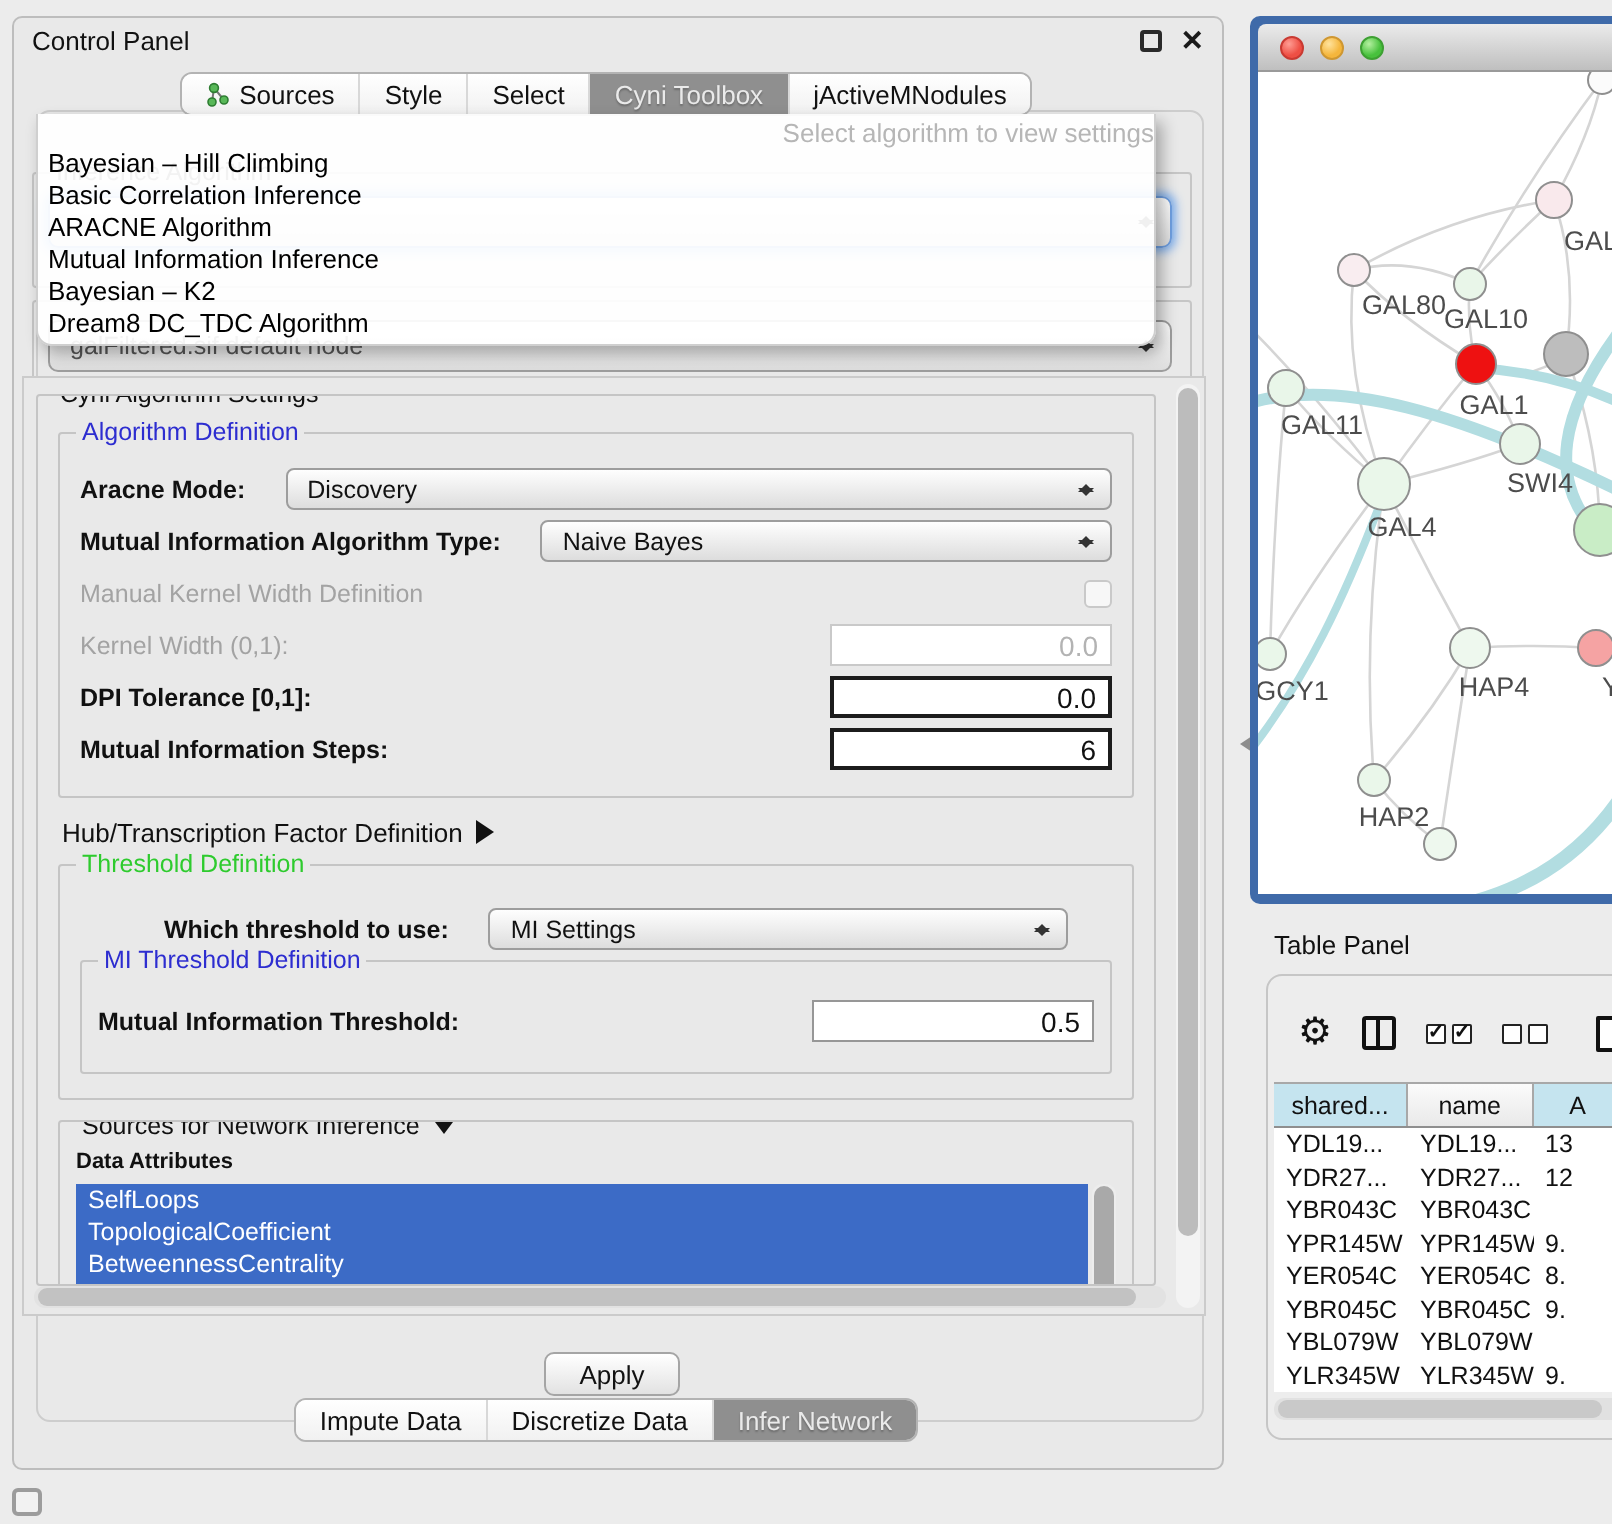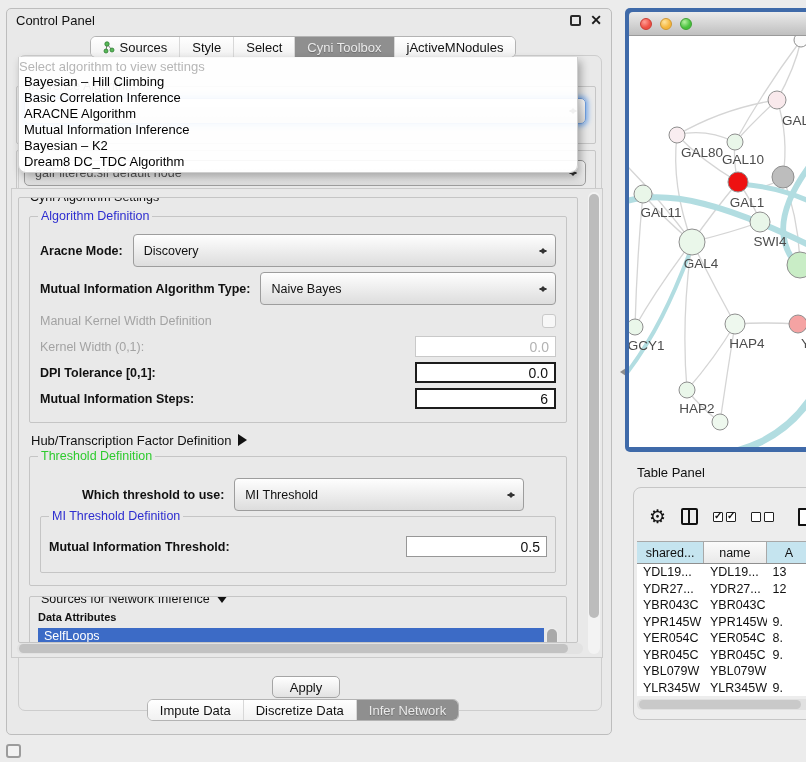--- a/index.html
+++ b/index.html
@@ -37,38 +37,38 @@
     padding:0 22px 0 10px;font-size:12.5px;position:relative;}
   .combo .spin{position:absolute;right:8px;top:50%;width:8px;height:12px;transform:translateY(-50%);}
   .combo .spin::before{content:"";position:absolute;left:0;top:-1px;border:4px solid transparent;border-bottom:4px solid #333;}
   .combo .spin::after{content:"";position:absolute;left:0;bottom:-1px;border:4px solid transparent;border-top:4px solid #333;}
   .bg-combo1{position:absolute;left:24px;top:98px;width:562px;z-index:1;box-shadow:0 0 5px 2px #7fb0ef;border-color:#6f9fe0;}
   .bg-combo2{position:absolute;left:24px;top:160px;width:562px;z-index:1;color:#555;}
   
   .popup{position:absolute;left:18px;top:57px;width:560px;height:116px;z-index:30;
     background:rgba(255,255,255,0.93);border:1px solid #cfcfcf;border-top:none;
     border-radius:0 0 8px 8px;box-shadow:3px 4px 8px rgba(0,0,0,0.3);padding-top:2px;}
-  .popup-placeholder{text-align:left;color:#b6b6b6;font-size:13px;height:15px;line-height:15px;}
+  .popup-placeholder{text-align:right;color:#b6b6b6;font-size:13px;height:15px;line-height:15px;}
   .popup-item{font-size:13px;height:16px;line-height:16px;padding-left:5px;color:#000;}
   .popup-item.bold{font-weight:normal;}
   
   .settings-region{position:absolute;left:11px;top:188px;width:592px;height:470px;
     border:1px solid #cbcbcb;background:#e9e9e9;z-index:5;}
   .vscroll{position:absolute;right:2px;top:3px;width:12px;height:462px;background:#f3f3f3;border-radius:6px;}
   .vscroll .thumb{position:absolute;left:1px;top:2px;width:10px;height:424px;background:#bcbcbc;border-radius:5px;}
   .fieldset{position:relative;border:1px solid #c5c5c5;border-radius:2px;}
   .legend{position:absolute;top:-8px;left:8px;background:#e9e9e9;padding:0 3px;font-size:12.5px;white-space:nowrap;}
   .legend.blue{color:#2d2dd0;}
   .legend.green{color:#2ecb2e;}
   .cyni-group{position:absolute;left:6px;top:8px;width:560px;height:446px;border:1px solid #c5c5c5;padding:0 10px;overflow:hidden;}
   .fs-alg{margin-top:18px;padding:12px 10px 8px;}
   .row{display:flex;align-items:center;margin:5px 0;font-size:12.5px;min-height:21px;}
   .lbl-b{font-weight:bold;white-space:nowrap;}
   .lbl-dis{color:#a3a3a3;white-space:nowrap;}
-  .row .combo{flex:1;margin-left:10px;height:33px;border-radius:4px;}
+  .row .combo{flex:1;margin-left:20px;height:21px;border-radius:4px;}
   .checkbox-dis{width:14px;height:14px;border:1px solid #c9c9c9;border-radius:3px;background:#f7f7f7;margin-left:auto;}
   .field{width:141px;height:21px;margin-left:auto;background:#fff;display:flex;align-items:center;
     justify-content:flex-end;padding:0 6px;font-size:14px;border:2px solid #1c1c1c;}
   .field.disabled{border:1px solid #c9c9c9;color:#b3b3b3;}
   .field.thin{border:1px solid #979797;}
   .hub-row{margin:10px 2px 8px;font-size:13px;display:flex;align-items:flex-start;gap:7px;}
   .tri-right{width:0;height:0;border:6px solid transparent;border-left:9px solid #111;margin-top:1px;}
   .fs-thresh{margin-top:6px;padding:16px 10px 12px;}
   .thresh-row{padding-left:42px;}
   .thresh-row .combo{flex:initial;width:290px;}
@@ -228,21 +228,21 @@
     <div class="hub-row">
       <span>Hub/Transcription Factor Definition</span>
       <span class="tri-right"></span>
     </div>
 
     <div class="fieldset fs-thresh">
       <span class="legend green">Threshold Definition</span>
       <div class="row thresh-row">
         <span class="lbl-b">Which threshold to use:</span>
         <div class="combo">
-          <span>MI Threshold</span>
+          <span>MI Settings</span>
           <span class="spin"></span>
         </div>
       </div>
       <div class="fieldset fs-mi">
         <span class="legend blue">MI Threshold Definition</span>
         <div class="row">
           <span class="lbl-b">Mutual Information Threshold:</span>
           <span class="field thin">0.5</span>
         </div>
       </div>

